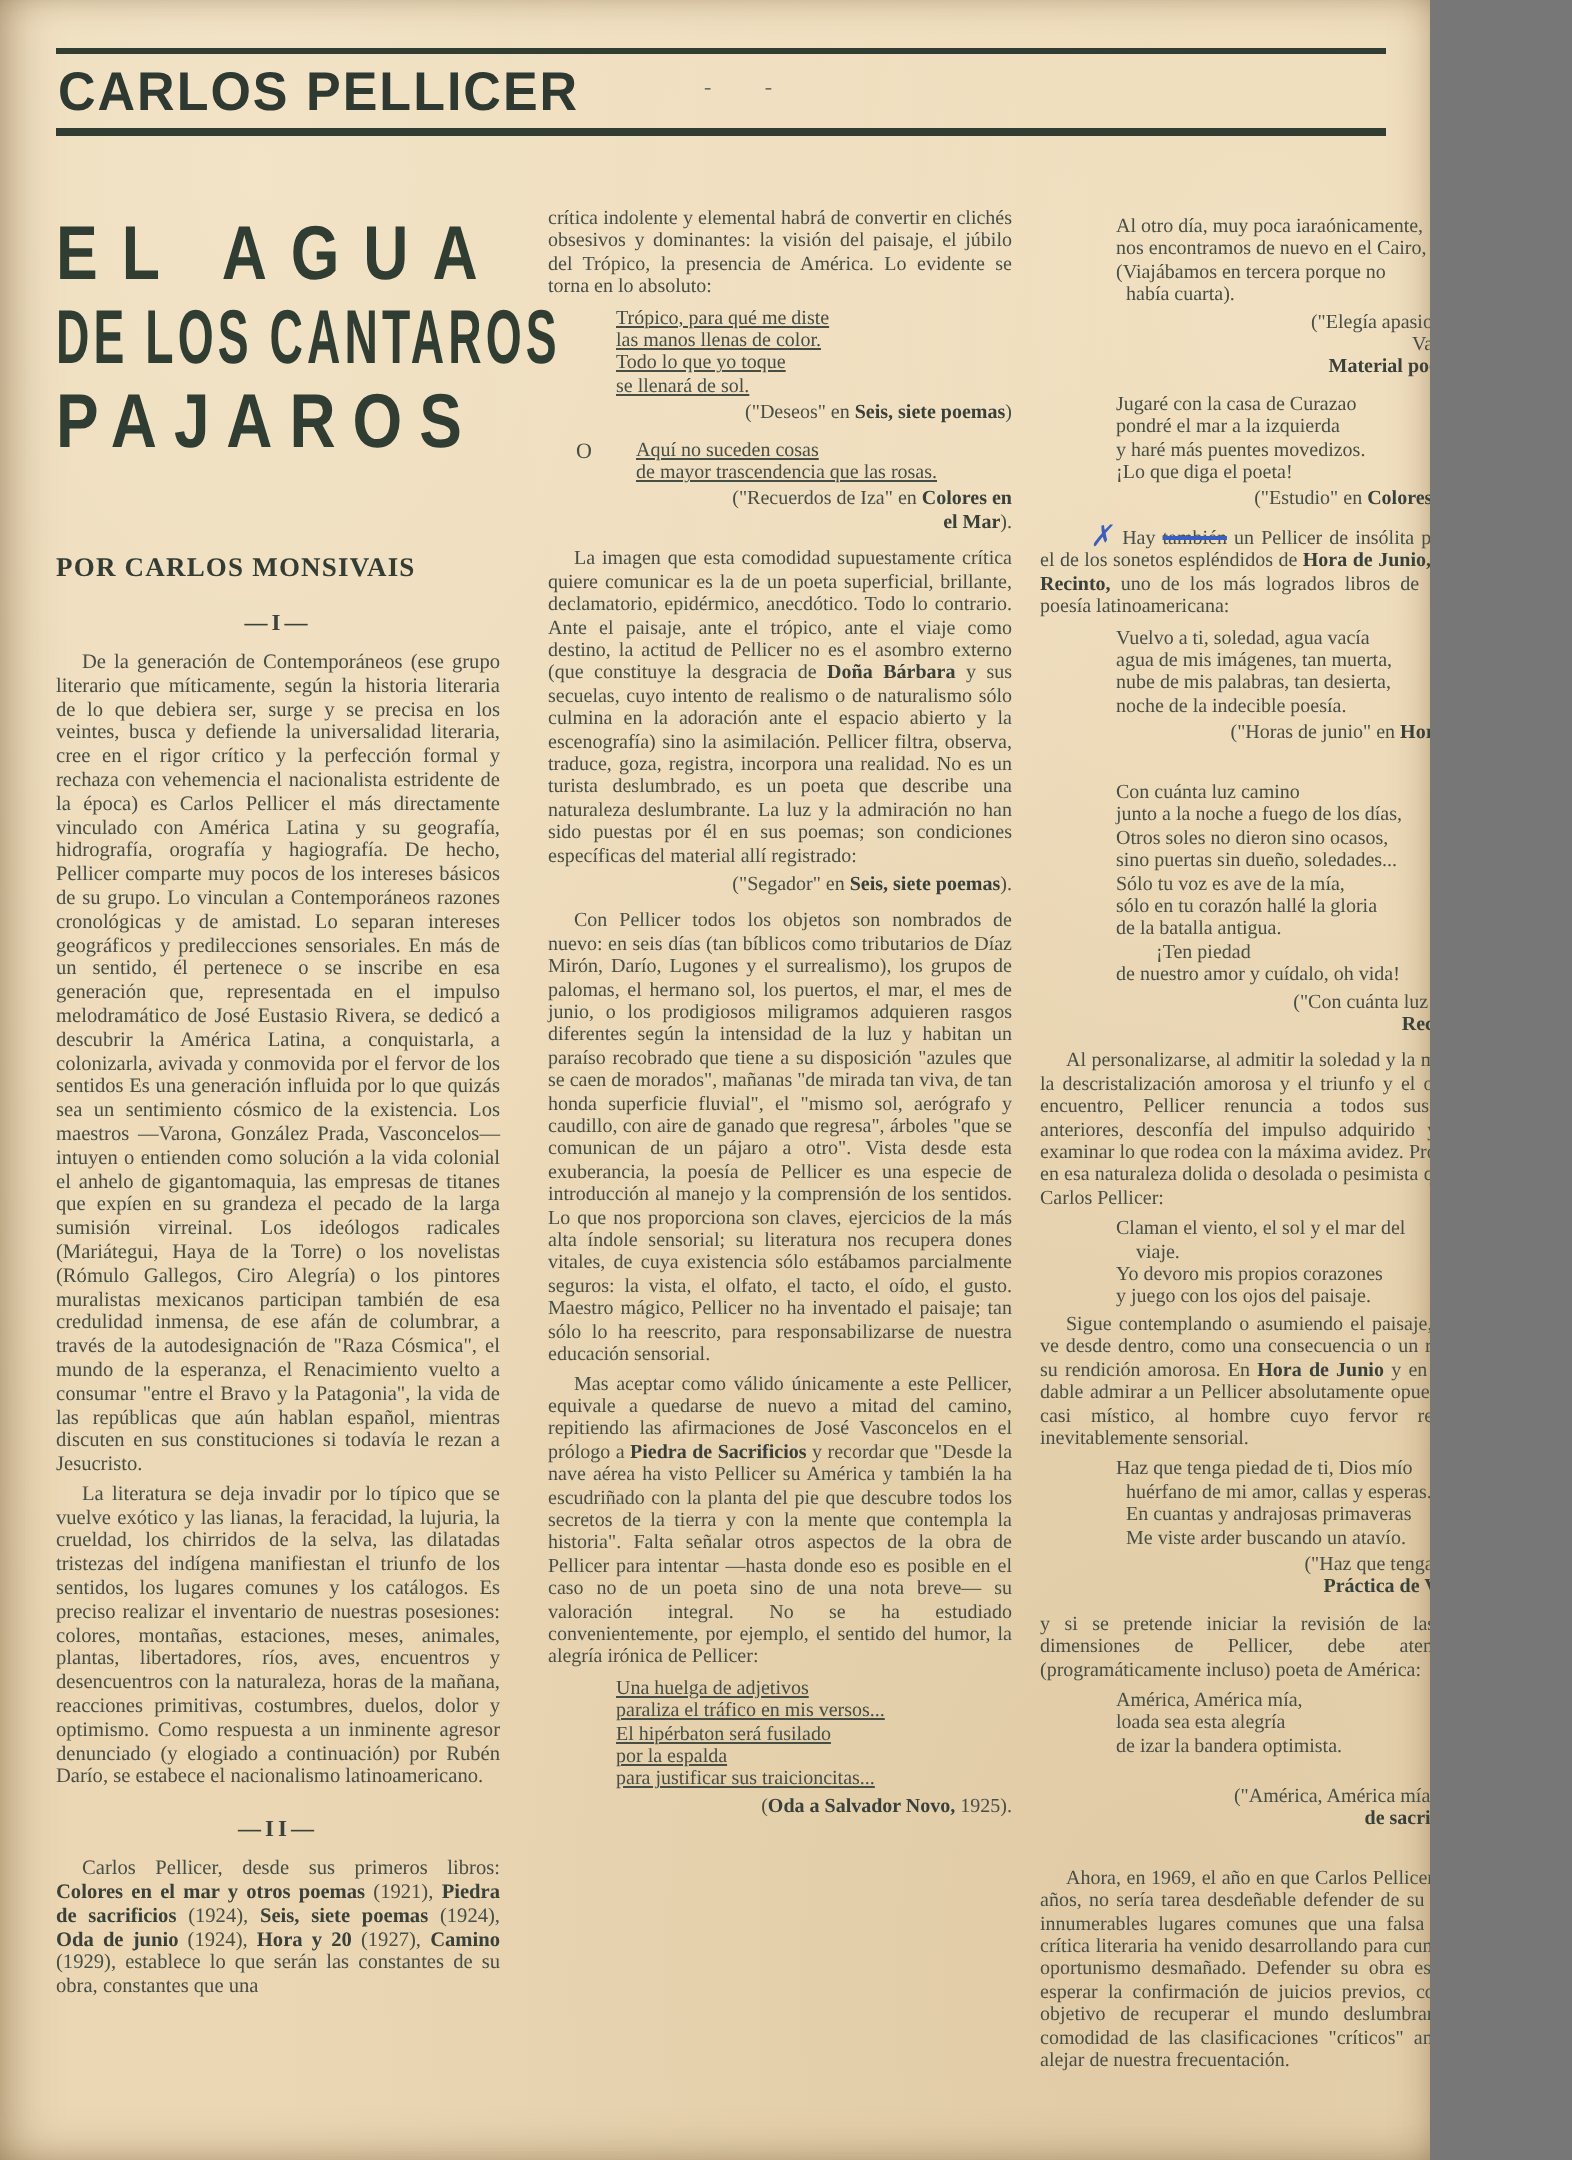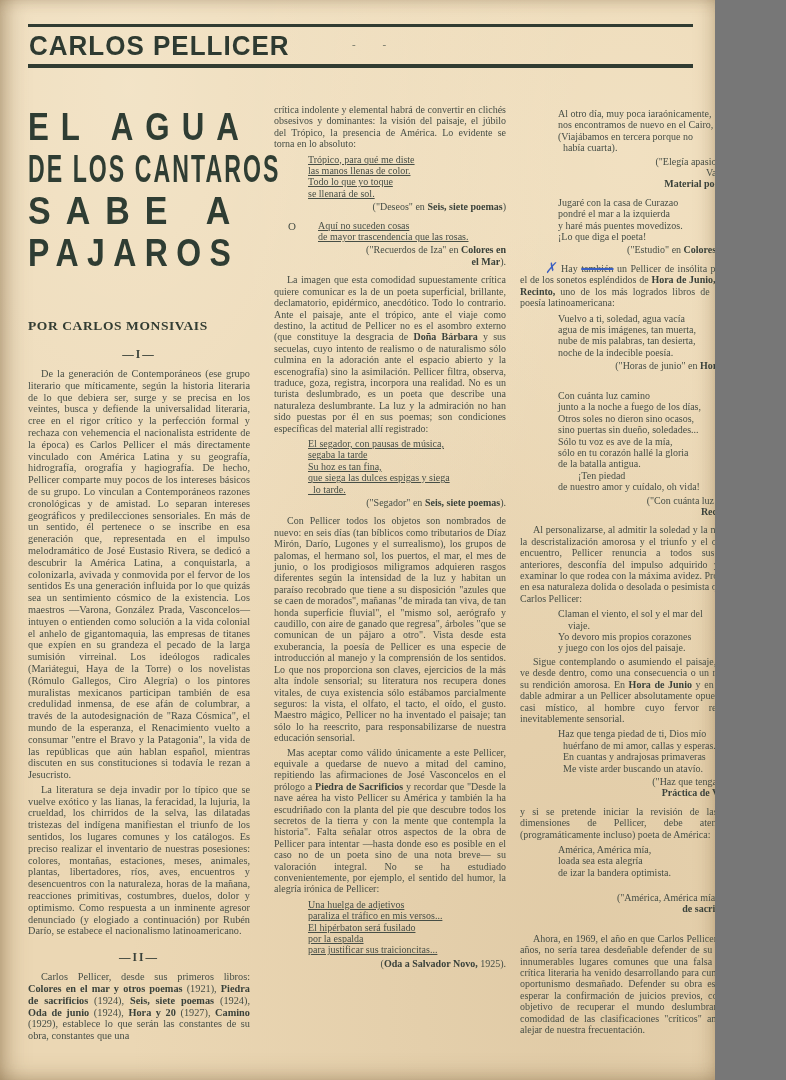--- a/index.html
+++ b/index.html
@@ -76,21 +76,20 @@
   <h1 class="header">CARLOS PELLICER</h1>
   <span class="dash-marks">- -</span>
   <div class="rule rule-bottom"></div>
 
   <div class="columns">
 
     <div class="col col-left">
       <div class="art-title">
         <div class="tl t0"><span>EL AGUA</span></div>
         <div class="tl t1"><span>DE LOS CANTAROS</span></div>
-        <div class="tl t2"><span>SABE A</span></div>
         <div class="tl t3"><span>PAJAROS</span></div>
       </div>
       <div class="byline">POR CARLOS MONSIVAIS</div>
       <div class="sec">—I—</div>
       <p class="p ind">De la generación de Contemporáneos (ese grupo literario que míticamente, según la historia literaria de lo que debiera ser, surge y se precisa en los veintes, busca y defiende la universalidad literaria, cree en el rigor crítico y la perfección formal y rechaza con vehemencia el nacionalista estridente de la época) es Carlos Pellicer el más directamente vinculado con América Latina y su geografía, hidrografía, orografía y hagiografía. De hecho, Pellicer comparte muy pocos de los intereses básicos de su grupo. Lo vinculan a Contemporáneos razones cronológicas y de amistad. Lo separan intereses geográficos y predilecciones sensoriales. En más de un sentido, él pertenece o se inscribe en esa generación que, representada en el impulso melodramático de José Eustasio Rivera, se dedicó a descubrir la América Latina, a conquistarla, a colonizarla, avivada y conmovida por el fervor de los sentidos Es una generación influida por lo que quizás sea un sentimiento cósmico de la existencia. Los maestros —Varona, González Prada, Vasconcelos— intuyen o entienden como solución a la vida colonial el anhelo de gigantomaquia, las empresas de titanes que expíen en su grandeza el pecado de la larga sumisión virreinal. Los ideólogos radicales (Mariátegui, Haya de la Torre) o los novelistas (Rómulo Gallegos, Ciro Alegría) o los pintores muralistas mexicanos participan también de esa credulidad inmensa, de ese afán de columbrar, a través de la autodesignación de "Raza Cósmica", el mundo de la esperanza, el Renacimiento vuelto a consumar "entre el Bravo y la Patagonia", la vida de las repúblicas que aún hablan español, mientras discuten en sus constituciones si todavía le rezan a Jesucristo.</p>
       <p class="p ind">La literatura se deja invadir por lo típico que se vuelve exótico y las lianas, la feracidad, la lujuria, la crueldad, los chirridos de la selva, las dilatadas tristezas del indígena manifiestan el triunfo de los sentidos, los lugares comunes y los catálogos. Es preciso realizar el inventario de nuestras posesiones: colores, montañas, estaciones, meses, animales, plantas, libertadores, ríos, aves, encuentros y desencuentros con la naturaleza, horas de la mañana, reacciones primitivas, costumbres, duelos, dolor y optimismo. Como respuesta a un inminente agresor denunciado (y elogiado a continuación) por Rubén Darío, se estabece el nacionalismo latinoamericano.</p>
       <div class="sec">—II—</div>
       <p class="p ind">Carlos Pellicer, desde sus primeros libros: <b>Colores en el mar y otros poemas</b> (1921), <b>Piedra de sacrificios</b> (1924), <b>Seis, siete poemas</b> (1924), <b>Oda de junio</b> (1924), <b>Hora y 20</b> (1927), <b>Camino</b> (1929), establece lo que serán las constantes de su obra, constantes que una</p>
     </div>
 
@@ -101,25 +100,20 @@
 Todo lo que yo toque
 se llenará de sol.</div>
       <div class="attr">("Deseos" en <b>Seis, siete poemas</b>)</div>
       <div class="bullet-row">
         <span class="bullet-o">O</span>
         <div class="verse">Aquí no suceden cosas
 de mayor trascendencia que las rosas.</div>
       </div>
       <div class="attr">("Recuerdos de Iza" en <b>Colores en<br>el Mar</b>).</div>
       <p class="p ind">La imagen que esta comodidad supuestamente crítica quiere comunicar es la de un poeta superficial, brillante, declamatorio, epidérmico, anecdótico. Todo lo contrario. Ante el paisaje, ante el trópico, ante el viaje como destino, la actitud de Pellicer no es el asombro externo (que constituye la desgracia de <b>Doña Bárbara</b> y sus secuelas, cuyo intento de realismo o de naturalismo sólo culmina en la adoración ante el espacio abierto y la escenografía) sino la asimilación. Pellicer filtra, observa, traduce, goza, registra, incorpora una realidad. No es un turista deslumbrado, es un poeta que describe una naturaleza deslumbrante. La luz y la admiración no han sido puestas por él en sus poemas; son condiciones específicas del material allí registrado:</p>
-      <div class="verse">El segador, con pausas de música,
-segaba la tarde
-Su hoz es tan fina,
-que siega las dulces espigas y siega
-  lo tarde.</div>
       <div class="attr">("Segador" en <b>Seis, siete poemas</b>).</div>
       <p class="p ind">Con Pellicer todos los objetos son nombrados de nuevo: en seis días (tan bíblicos como tributarios de Díaz Mirón, Darío, Lugones y el surrealismo), los grupos de palomas, el hermano sol, los puertos, el mar, el mes de junio, o los prodigiosos miligramos adquieren rasgos diferentes según la intensidad de la luz y habitan un paraíso recobrado que tiene a su disposición "azules que se caen de morados", mañanas "de mirada tan viva, de tan honda superficie fluvial", el "mismo sol, aerógrafo y caudillo, con aire de ganado que regresa", árboles "que se comunican de un pájaro a otro". Vista desde esta exuberancia, la poesía de Pellicer es una especie de introducción al manejo y la comprensión de los sentidos. Lo que nos proporciona son claves, ejercicios de la más alta índole sensorial; su literatura nos recupera dones vitales, de cuya existencia sólo estábamos parcialmente seguros: la vista, el olfato, el tacto, el oído, el gusto. Maestro mágico, Pellicer no ha inventado el paisaje; tan sólo lo ha reescrito, para responsabilizarse de nuestra educación sensorial.</p>
       <p class="p ind">Mas aceptar como válido únicamente a este Pellicer, equivale a quedarse de nuevo a mitad del camino, repitiendo las afirmaciones de José Vasconcelos en el prólogo a <b>Piedra de Sacrificios</b> y recordar que "Desde la nave aérea ha visto Pellicer su América y también la ha escudriñado con la planta del pie que descubre todos los secretos de la tierra y con la mente que contempla la historia". Falta señalar otros aspectos de la obra de Pellicer para intentar —hasta donde eso es posible en el caso no de un poeta sino de una nota breve— su valoración integral. No se ha estudiado convenientemente, por ejemplo, el sentido del humor, la alegría irónica de Pellicer:</p>
       <div class="verse">Una huelga de adjetivos
 paraliza el tráfico en mis versos...
 El hipérbaton será fusilado
 por la espalda
 para justificar sus traicioncitas...</div>
       <div class="attr">(<b>Oda a Salvador Novo,</b> 1925).</div>
     </div>

